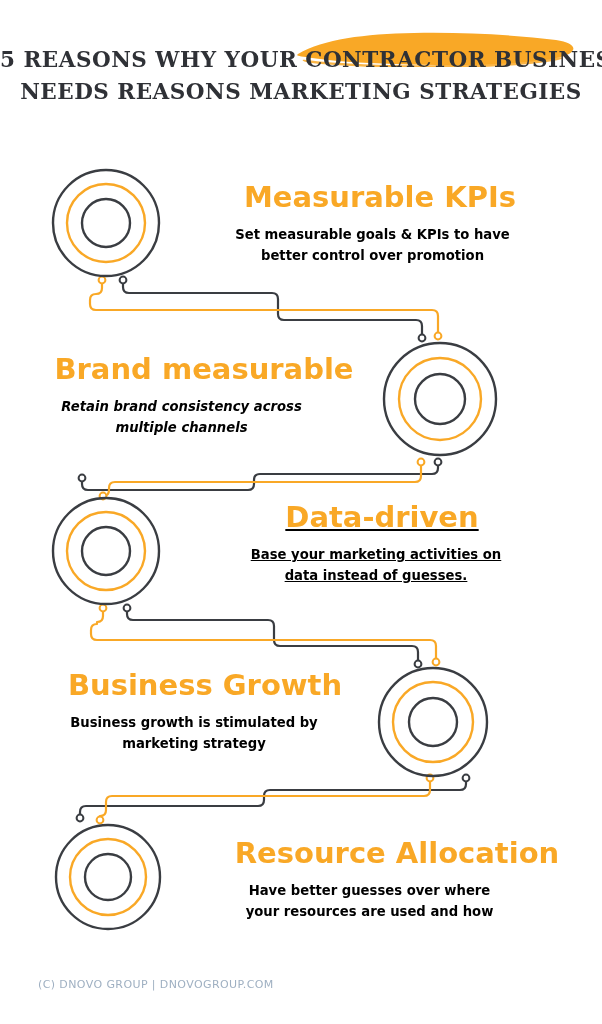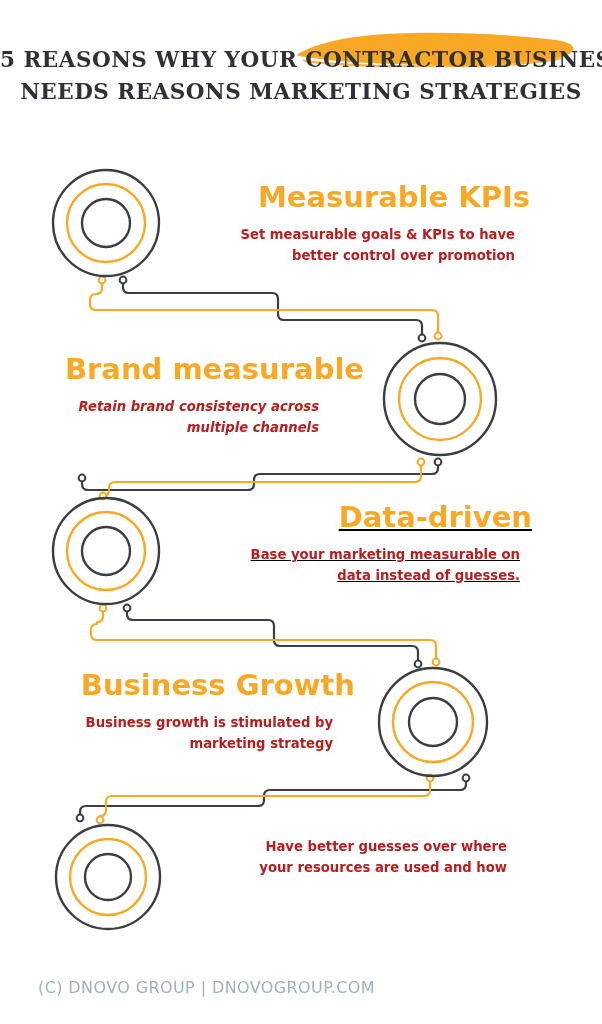--- a/index.html
+++ b/index.html
@@ -64,44 +64,44 @@
     font-weight: bold;
     color: #F9A826;
     font-size: 29px;
     line-height: 34px;
     white-space: nowrap;
     margin: 0 0 10px 0;
   }
   .sec-desc {
     font-family: "DejaVu Sans", "Liberation Sans", sans-serif;
     font-weight: bold;
-    color: #b91c1c;
+    color: #000000;
     font-size: 13.2px;
     line-height: 21px;
     margin: 0;
   }
   .sec-desc.justified { text-align: justify; }
   .align-left .sec-title,
-  .align-left .sec-desc { text-align: right; }
+  .align-left .sec-desc { text-align: center; }
 
   
   #wires {
     position: absolute;
     left: 0; top: 0;
     width: 602px; height: 1024px;
     pointer-events: none;
   }
 
   
   .footer {
     position: absolute;
     left: 38px;
     top: 978px;
     font-family: "DejaVu Sans", "Liberation Sans", sans-serif;
-    font-size: 16px;
+    font-size: 11px;
     letter-spacing: 0.4px;
     color: #9fb0c2;
     white-space: nowrap;
   }
 </style>
 </head>
 <body>
 
 <div id="infographic">
 
@@ -197,21 +197,21 @@
   <div class="section">
     <div class="ring-wrap" style="left:50px; top:495px;">
       <svg width="112" height="112" viewBox="0 0 112 112">
         <circle cx="56" cy="56" r="53" fill="none" stroke="#3A3D42" stroke-width="2.4"></circle>
         <circle cx="56" cy="56" r="39" fill="none" stroke="#F9A826" stroke-width="2.4"></circle>
         <circle cx="56" cy="56" r="24" fill="none" stroke="#3A3D42" stroke-width="2.4"></circle>
       </svg>
     </div>
     <div class="sec-text align-left" style="left:232px; top:500px; width:300px;text-decoration:underline;">
       <p class="sec-title">Data-driven</p>
-      <p class="sec-desc justified" style="width:288px;">Base your marketing measurable on data instead of guesses.</p>
+      <p class="sec-desc justified" style="width:288px;">Base your marketing activities on data instead of guesses.</p>
     </div>
   </div>
 
   <div class="section">
     <div class="ring-wrap" style="left:376px; top:665px;">
       <svg width="114" height="114" viewBox="0 0 114 114">
         <circle cx="57" cy="57" r="54" fill="none" stroke="#3A3D42" stroke-width="2.4"></circle>
         <circle cx="57" cy="57" r="40" fill="none" stroke="#F9A826" stroke-width="2.4"></circle>
         <circle cx="57" cy="57" r="24" fill="none" stroke="#3A3D42" stroke-width="2.4"></circle>
       </svg>
@@ -224,19 +224,20 @@
 
   <div class="section">
     <div class="ring-wrap" style="left:53px; top:822px;">
       <svg width="110" height="110" viewBox="0 0 110 110">
         <circle cx="55" cy="55" r="52" fill="none" stroke="#3A3D42" stroke-width="2.4"></circle>
         <circle cx="55" cy="55" r="38" fill="none" stroke="#F9A826" stroke-width="2.4"></circle>
         <circle cx="55" cy="55" r="23" fill="none" stroke="#3A3D42" stroke-width="2.4"></circle>
       </svg>
     </div>
     <div class="sec-text align-left" style="left:232px; top:836px; width:330px;">
+      <p class="sec-title">Resource Allocation</p>
       <p class="sec-desc" style="width:275px;">Have better guesses over where your resources are used and how</p>
     </div>
   </div>
 
   <div class="footer">(C) DNOVO GROUP | DNOVOGROUP.COM</div>
 
 </div>
 
 </body></html>

